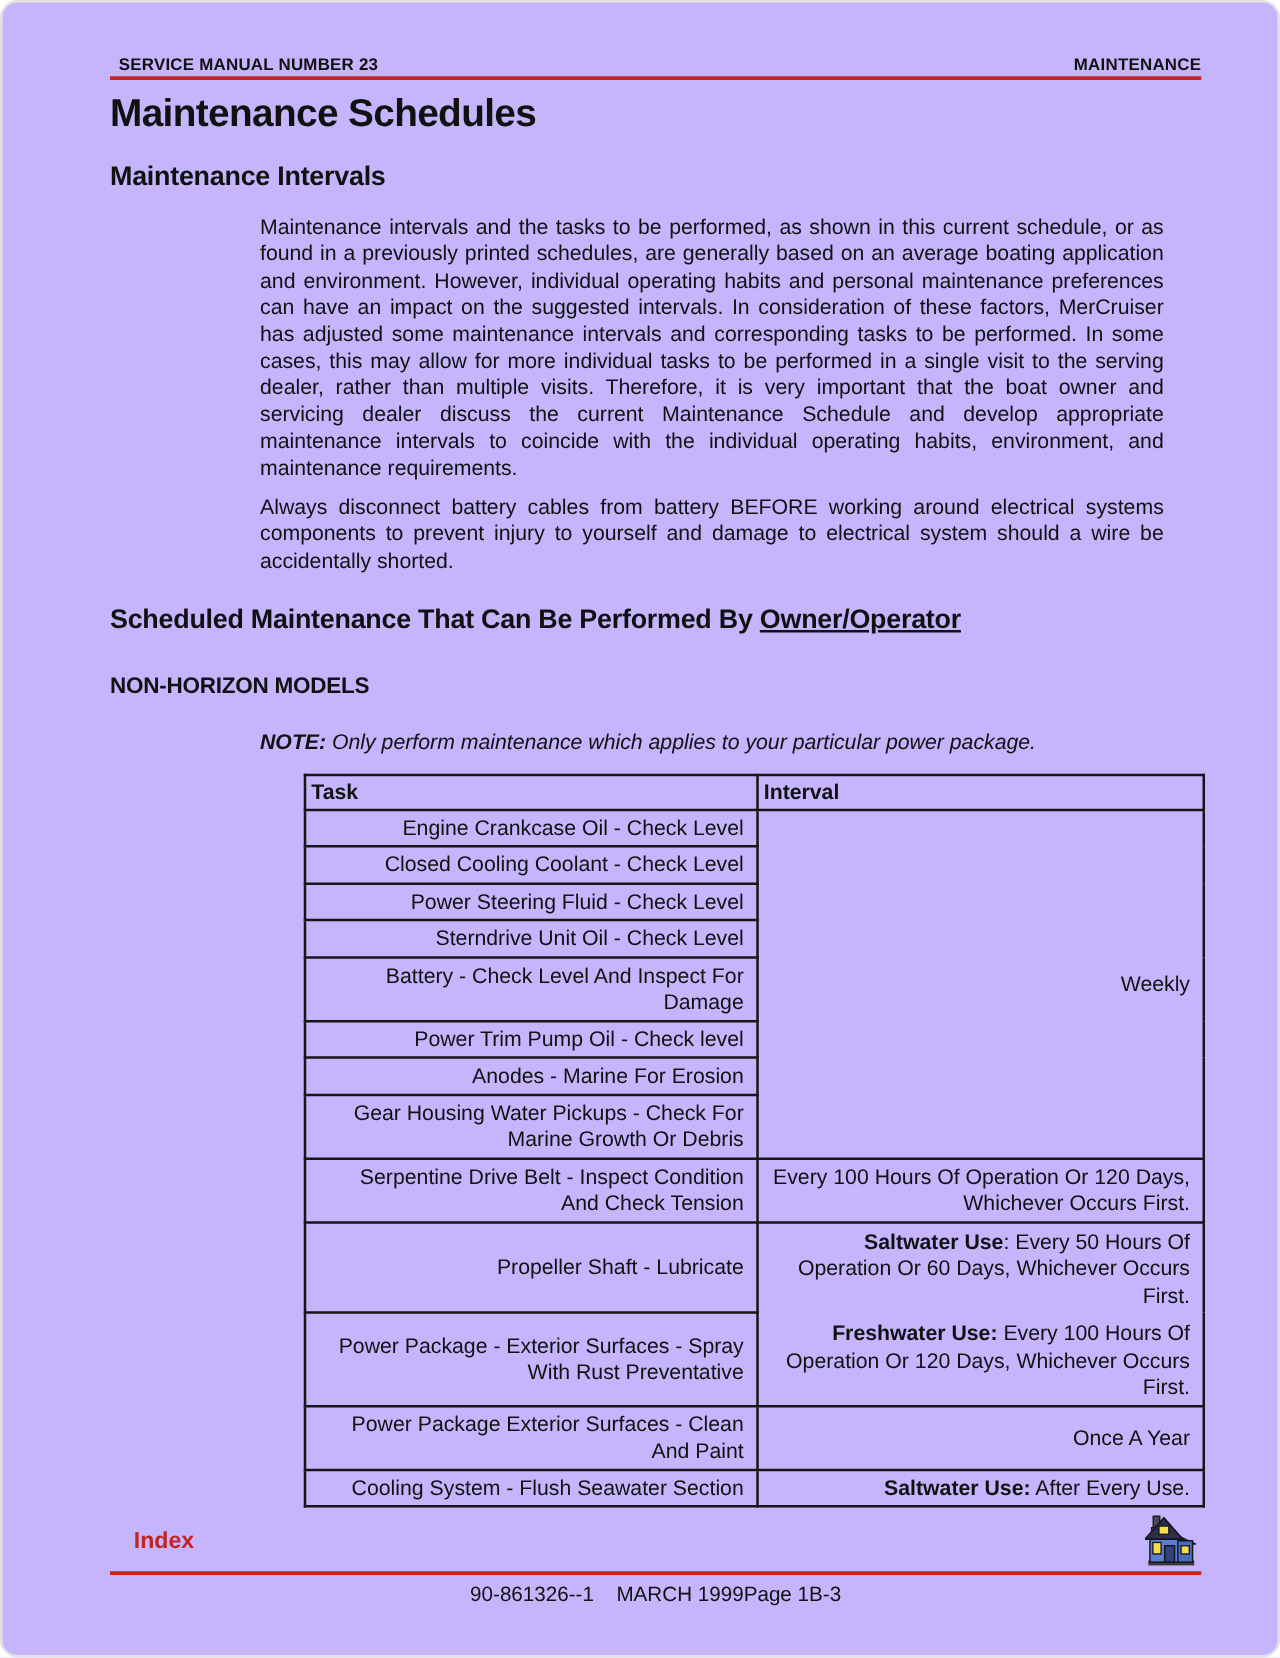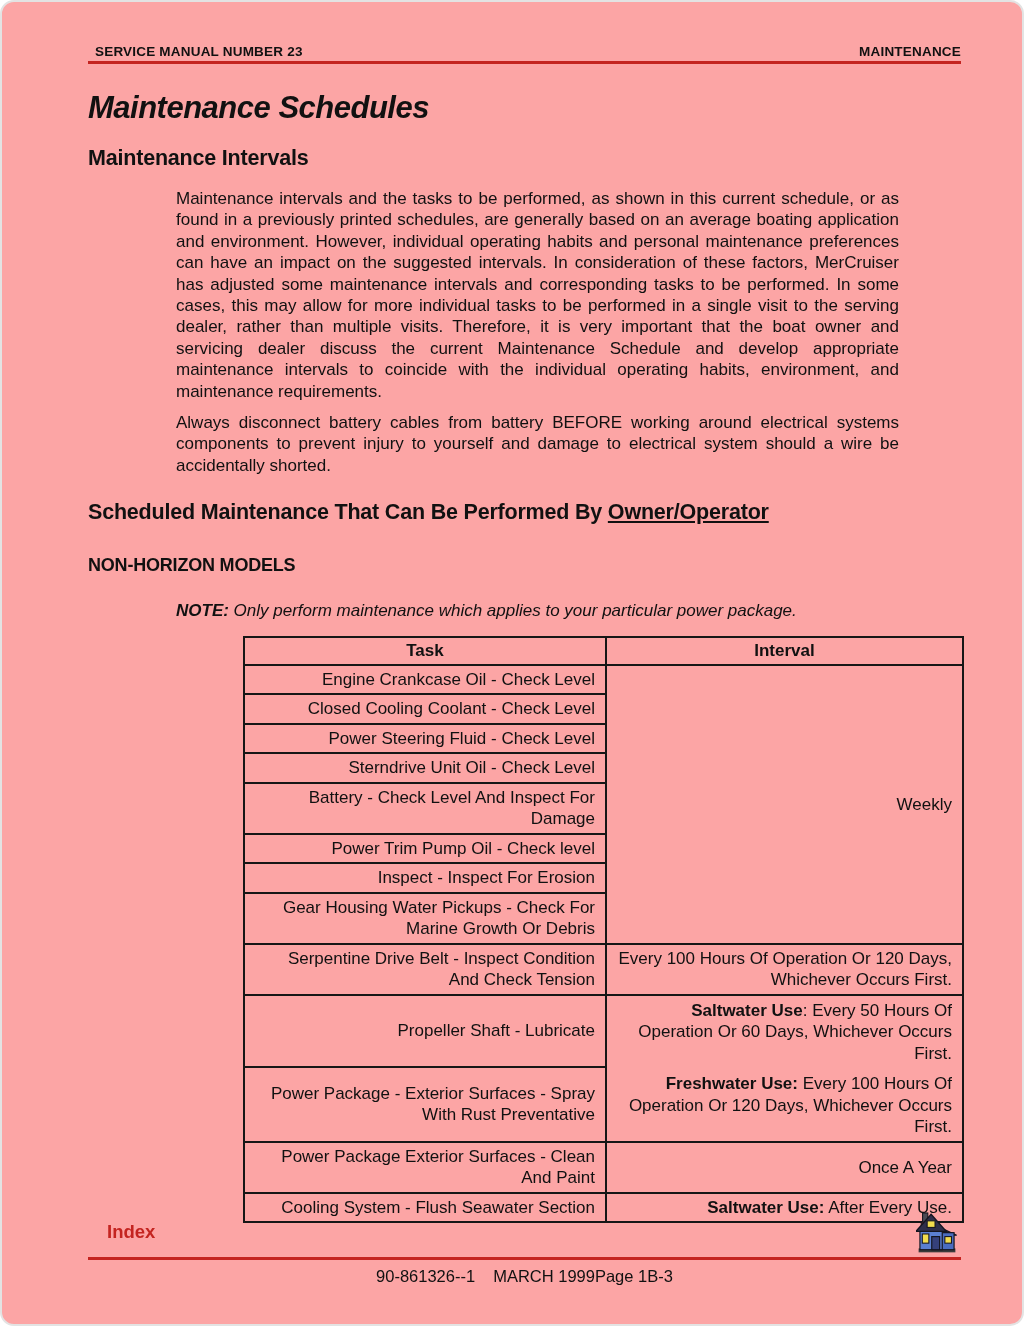--- a/index.html
+++ b/index.html
@@ -5,55 +5,55 @@
   * { margin: 0; padding: 0; box-sizing: border-box; }
   html, body { background: #ffffff; }
   body {
     width: 1024px; height: 1326px;
     font-family: "Liberation Sans", sans-serif;
     color: #111;
     position: relative;
   }
   .page {
     position: absolute; inset: 0;
-    background: #fca5a5;
+    background: #c4b5fd;
     border: 2px solid #e3e3e3;
     border-radius: 14px;
     overflow: hidden;
   }
   .content {
     position: absolute;
     left: 86px; right: 61px; top: 0;
   }
   
   .doc-header {
     display: flex; justify-content: space-between; align-items: flex-end;
     padding-top: 42px;
     border-bottom: 3px solid var(--red);
     padding-bottom: 2px;
     font-size: 13.5px; font-weight: bold; letter-spacing: .2px;
   }
   .doc-header .left { padding-left: 7px; }
   
   h1.page-title {
-    margin-top: 26px;
-    font-size: 31px; letter-spacing: -0.5px; font-style: italic;
+    margin-top: 9px;
+    font-size: 31px; letter-spacing: -0.5px;
   }
   h2.section-heading {
     font-size: 21.5px; letter-spacing: -0.2px;
   }
   .h-intervals { margin-top: 20px; }
   .h-scheduled { margin-top: 24px; }
   .h-scheduled .underlined { text-decoration: underline; }
   h3.sub-heading {
     margin-top: 30px;
     font-size: 18px; letter-spacing: -0.2px;
   }
   
-  .indented { margin-left: 88px; width: 723px; }
+  .indented { margin-left: 120px; width: 723px; }
   p.body-para {
     font-size: 17px; line-height: 21.4px;
     text-align: justify;
   }
   .para-1 { margin-top: 17px; }
   .para-2 { margin-top: 10px; }
   .note-line {
     margin-top: 25px;
     font-size: 17px; font-style: italic;
   }
@@ -68,21 +68,21 @@
   .maint-table col.c-task { width: 362px; }
   .maint-table col.c-interval { width: 357px; }
   .maint-table th, .maint-table td {
     border: 2px solid #161616;
     font-size: 17px; line-height: 21.5px;
     padding: 3px 10px;
     vertical-align: middle;
     text-align: right;
   }
   .maint-table th {
-    text-align: center; font-weight: bold; padding: 2px 4px;
+    text-align: left; font-weight: bold; padding: 2px 4px;
   }
   .maint-table td.tall { height: 48px; }
   .maint-table td.interval-merged-top { vertical-align: top; padding-top: 4px; }
   .maint-table td.interval-merged-top p + p { margin-top: 9px; }
   .maint-table .bold-label { font-weight: bold; }
   .row-h { height: 29px; }
   .row-serpentine td { height: 49px; vertical-align: middle; }
   .row-clean td { height: 47px; }
   .row-cooling td { height: 14px; }
   
@@ -157,21 +157,21 @@
       <tr class="row-h">
         <td>Sterndrive Unit Oil - Check Level</td>
       </tr>
       <tr>
         <td class="tall">Battery - Check Level And Inspect For Damage</td>
       </tr>
       <tr class="row-h">
         <td>Power Trim Pump Oil - Check level</td>
       </tr>
       <tr class="row-h">
-        <td>Inspect - Inspect For Erosion</td>
+        <td>Anodes - Marine For Erosion</td>
       </tr>
       <tr>
         <td class="tall">Gear Housing Water Pickups - Check For Marine Growth Or Debris</td>
       </tr>
       <tr class="row-serpentine">
         <td>Serpentine Drive Belt - Inspect Condition And Check Tension</td>
         <td>Every 100 Hours Of Operation Or 120 Days, Whichever Occurs First.</td>
       </tr>
       <tr>
         <td style="height:67px">Propeller Shaft - Lubricate</td>

